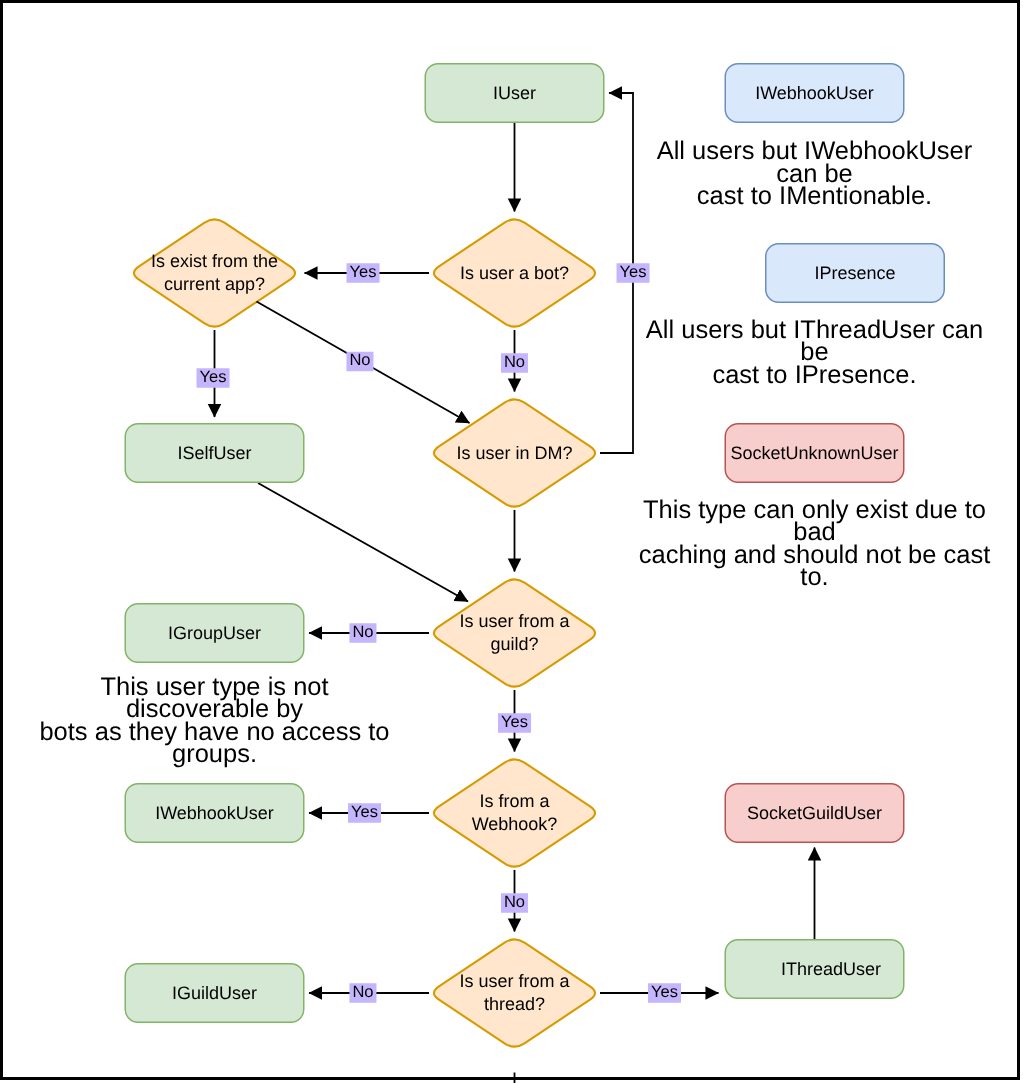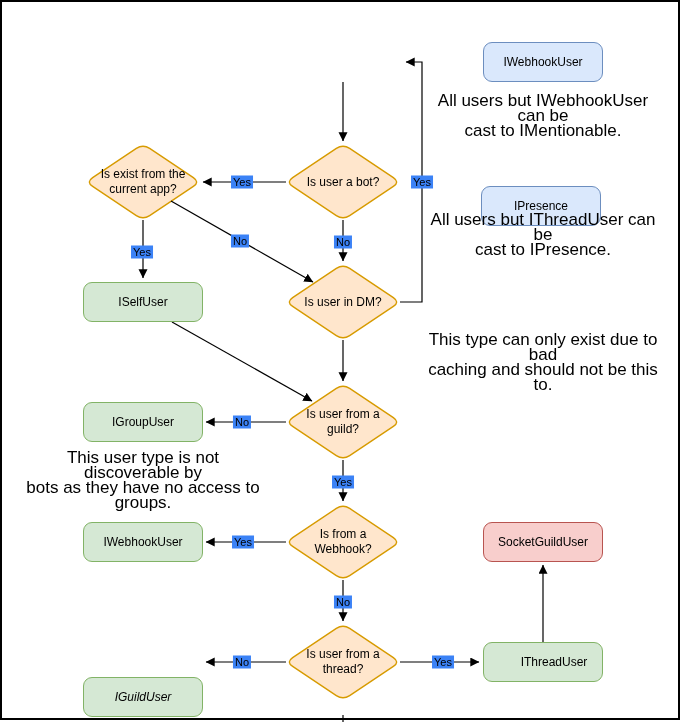--- a/index.html
+++ b/index.html
@@ -14,21 +14,21 @@
   .node.green { background:#d5e8d4; border:1.4px solid #82b366; }
   .node.blue  { background:#dae8fc; border:1.4px solid #6c8ebf; }
   .node.red   { background:#f8cecc; border:1.4px solid #b85450; }
   .diamond { fill:#ffe6cc; stroke:#d79b00; stroke-width:1.4; }
   .dlabel { position:absolute; width:110px; height:76px; display:flex;
             align-items:center; justify-content:center; text-align:center;
             font-size:12px; line-height:15px; white-space:pre-line; }
   .note { position:absolute; width:240px; text-align:center; font-size:17px;
           line-height:15px; white-space:pre-line; }
   .edge-label { position:absolute; transform:translate(-50%,-50%);
-                background:#3b82f6; font-size:11px; line-height:13px; padding:0 2px; }
+                background:#c4b5fd; font-size:11px; line-height:13px; padding:0 2px; }
   .edge { stroke:#000; stroke-width:1.2; fill:none; }
 </style>
 </head>
 <body>
 
 <div id="canvas">
 
   <svg class="layer" width="682" height="722">
     <defs>
       <marker id="arrow" markerUnits="userSpaceOnUse" markerWidth="10" markerHeight="10" refX="8.7" refY="4.5" orient="auto">
@@ -55,62 +55,68 @@
     <path class="edge" marker-end="url(#arrow)" d="M284,420 L204,420"></path>
     <path class="edge" marker-end="url(#arrow)" d="M341,458 L341,499"></path>
     <path class="edge" marker-end="url(#arrow)" d="M284,540 L204,540"></path>
     <path class="edge" marker-end="url(#arrow)" d="M341,578 L341,619"></path>
     <path class="edge" marker-end="url(#arrow)" d="M284,660 L204,660"></path>
     <path class="edge" marker-end="url(#arrow)" d="M398,660 L477,660"></path>
     <path class="edge" marker-end="url(#arrow)" d="M541,640 L541,563"></path>
     <path class="edge" d="M341,713 L341,722"></path>
   </svg>
 
+  <div class="node green" style="left:281px; top:40px;">
+      <span>IUser</span>
+    </div>
   <div class="node blue" style="left:481px; top:40px;">
       <span>IWebhookUser</span>
     </div>
-  <div class="node blue" style="left:479px; top:160px;margin-top:24px;">
+  <div class="node blue" style="left:508px; top:160px;">
       <span>IPresence</span>
     </div>
   <div class="node green" style="left:81px;  top:280px;">
       <span>ISelfUser</span>
+    </div>
+  <div class="node red" style="left:481px; top:280px;">
+      <span>SocketUnknownUser</span>
     </div>
   <div class="node green" style="left:81px;  top:400px;">
       <span>IGroupUser</span>
     </div>
   <div class="node green" style="left:81px;  top:520px;justify-content:center;">
       <span>IWebhookUser</span>
     </div>
   <div class="node red" style="left:481px; top:520px;">
       <span>SocketGuildUser</span>
     </div>
-  <div class="node green" style="left:81px;  top:675px;font-style:italic;">
+  <div class="node green" style="left:81px;  top:640px;">
       <span>IGuildUser</span>
     </div>
-  <div class="node green" style="left:481px; top:640px;padding-left:22px;">
+  <div class="node green" style="left:481px; top:624px;padding-left:22px;">
       <span>IThreadUser</span>
     </div>
 
   <div class="dlabel" style="left:286px; top:142px;">Is user a bot?</div>
   <div class="dlabel" style="left:86px;  top:142px;">Is exist from the
 current app?</div>
   <div class="dlabel" style="left:286px; top:262px;">Is user in DM?</div>
   <div class="dlabel" style="left:286px; top:382px;">Is user from a
 guild?</div>
   <div class="dlabel" style="left:286px; top:502px;">Is from a
 Webhook?</div>
   <div class="dlabel" style="left:286px; top:622px;">Is user from a
 thread?</div>
 
   <div class="note" style="left:421px; top:91px;">All users but IWebhookUser can be
 cast to IMentionable.</div>
   <div class="note" style="left:421px; top:210px;">All users but IThreadUser can be
 cast to IPresence.</div>
   <div class="note" style="left:421px; top:330px;">This type can only exist due to bad
-caching and should not be this to.</div>
+caching and should not be cast to.</div>
   <div class="note" style="left:21px;  top:448px;">This user type is not discoverable by
 bots as they have no access to
 groups.</div>
 
   <div class="edge-label" style="left:240px; top:180px;">Yes</div>
   <div class="edge-label" style="left:341px; top:240px;">No</div>
   <div class="edge-label" style="left:140px; top:250px;">Yes</div>
   <div class="edge-label" style="left:238px; top:239px;">No</div>
   <div class="edge-label" style="left:420px; top:180px;">Yes</div>
   <div class="edge-label" style="left:240px; top:420px;">No</div>

